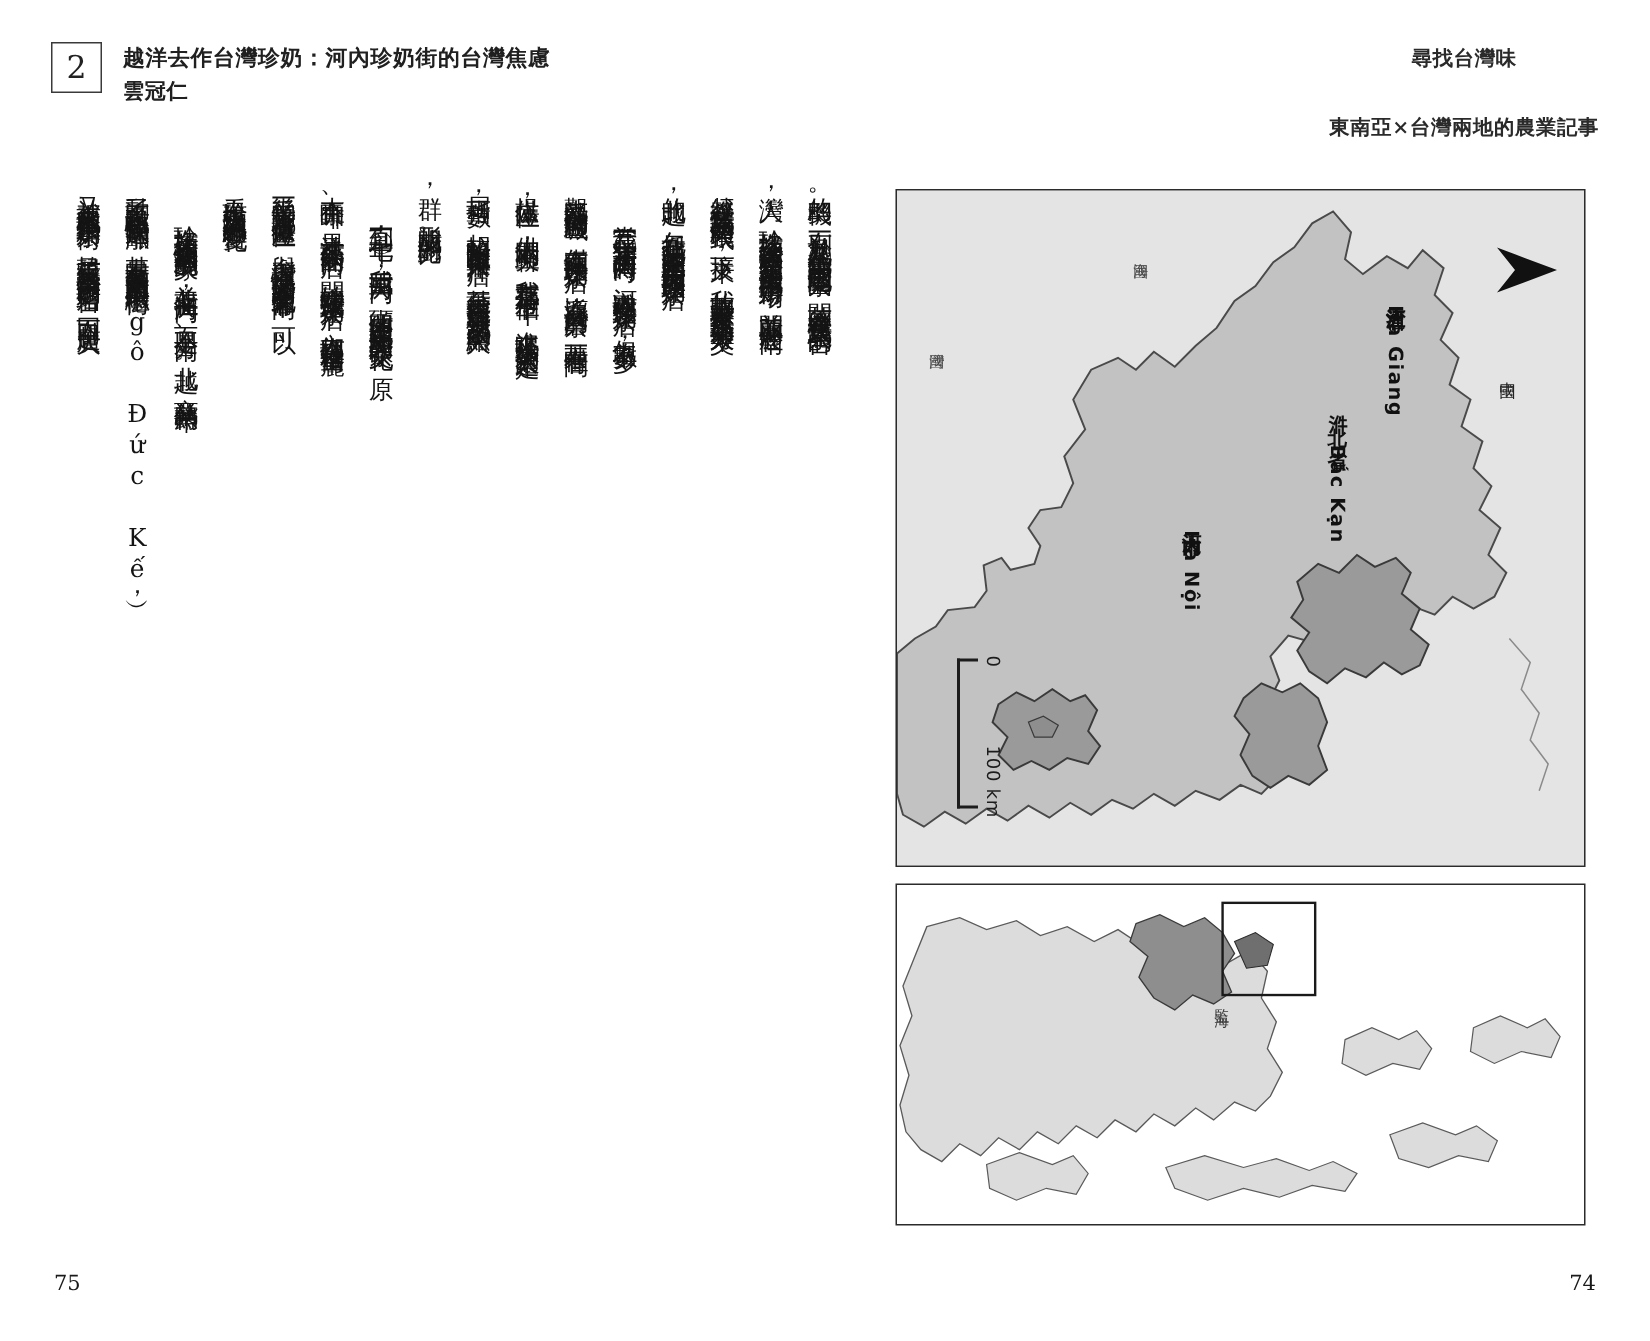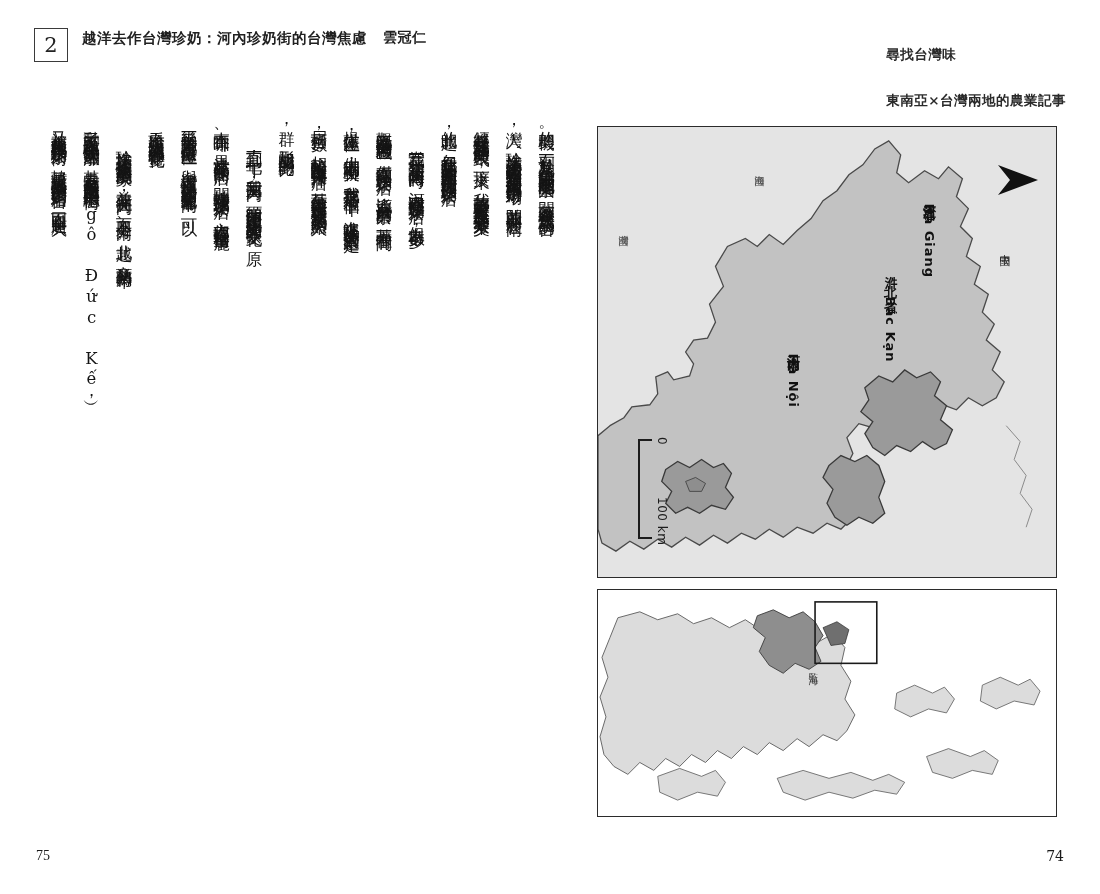--- a/index.html
+++ b/index.html
@@ -40,44 +40,44 @@
     align-items: center;
     justify-content: center;
     font-size: 21px;
     font-family: "DejaVu Serif", "Liberation Serif", serif;
     color: #222;
     line-height: 1;
     box-sizing: border-box;
   }
   .chapter-titles {
     display: flex;
-    flex-direction: row;
-    gap: 16px;
+    flex-direction: column;
+    gap: 4px;
     padding-top: 1px;
     justify-content: center;
   }
   .chapter-title {
     font-size: 14.5px;
     font-weight: bold;
     letter-spacing: 0.5px;
     color: #202020;
     white-space: nowrap;
   }
   .chapter-author {
     font-size: 14px;
     font-weight: bold;
     letter-spacing: 0.5px;
     color: #202020;
     font-family: Liberation Serif, serif;
   }
   .book-block {
     position: absolute;
     right: 0;
-    top: 18px;
-    text-align: left;
+    top: 2px;
+    text-align: center;
   }
   .book-title {
     font-size: 13.5px;
     font-weight: bold;
     color: #2a2a2a;
     letter-spacing: 0.5px;
     margin-bottom: 5px;
   }
   .book-subtitle {
     font-size: 13.5px;
@@ -120,21 +120,21 @@
   }
 
   
   .folio {
     position: absolute;
     bottom: 30px;
     font-size: 14px;
     color: #1a1a1a;
     font-family: "DejaVu Serif", "Liberation Serif", serif;
   }
-  #folio-left { left: 36px; font-family: Liberation Serif, serif; }
+  #folio-left { left: 36px; }
   #folio-right { right: 36px; text-align: center; }
 
   
   #map-main {
     position: absolute;
     left: 597px;
     top: 126px;
     width: 460px;
     height: 452px;
     border: 1px solid #2b2b2b;

